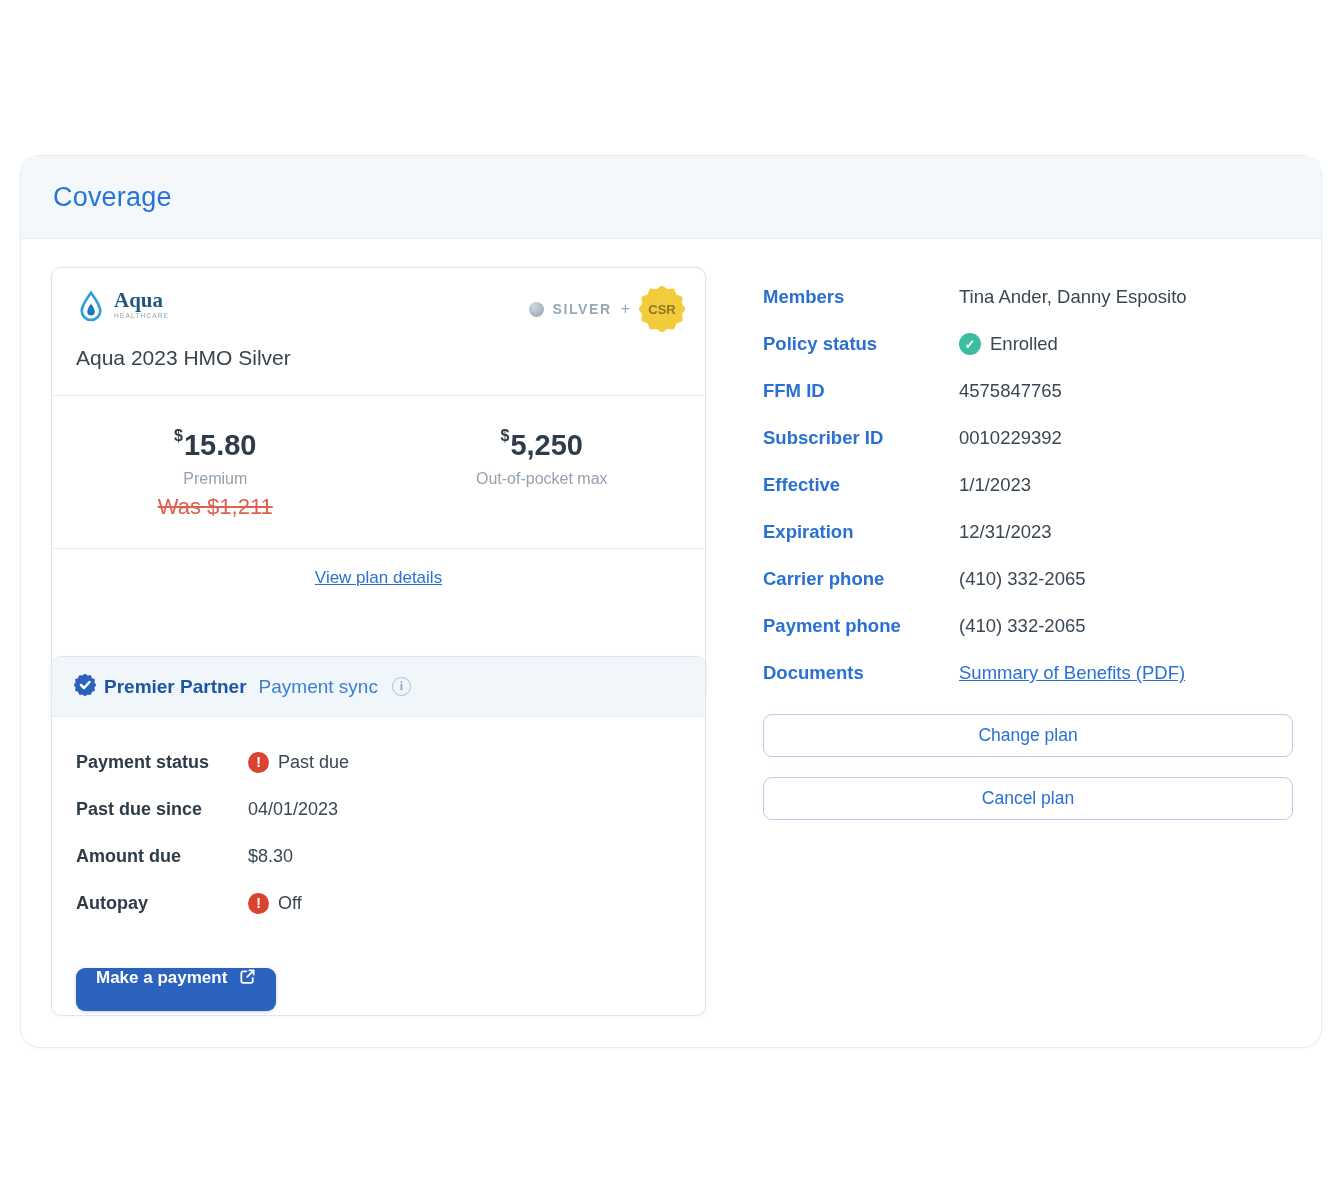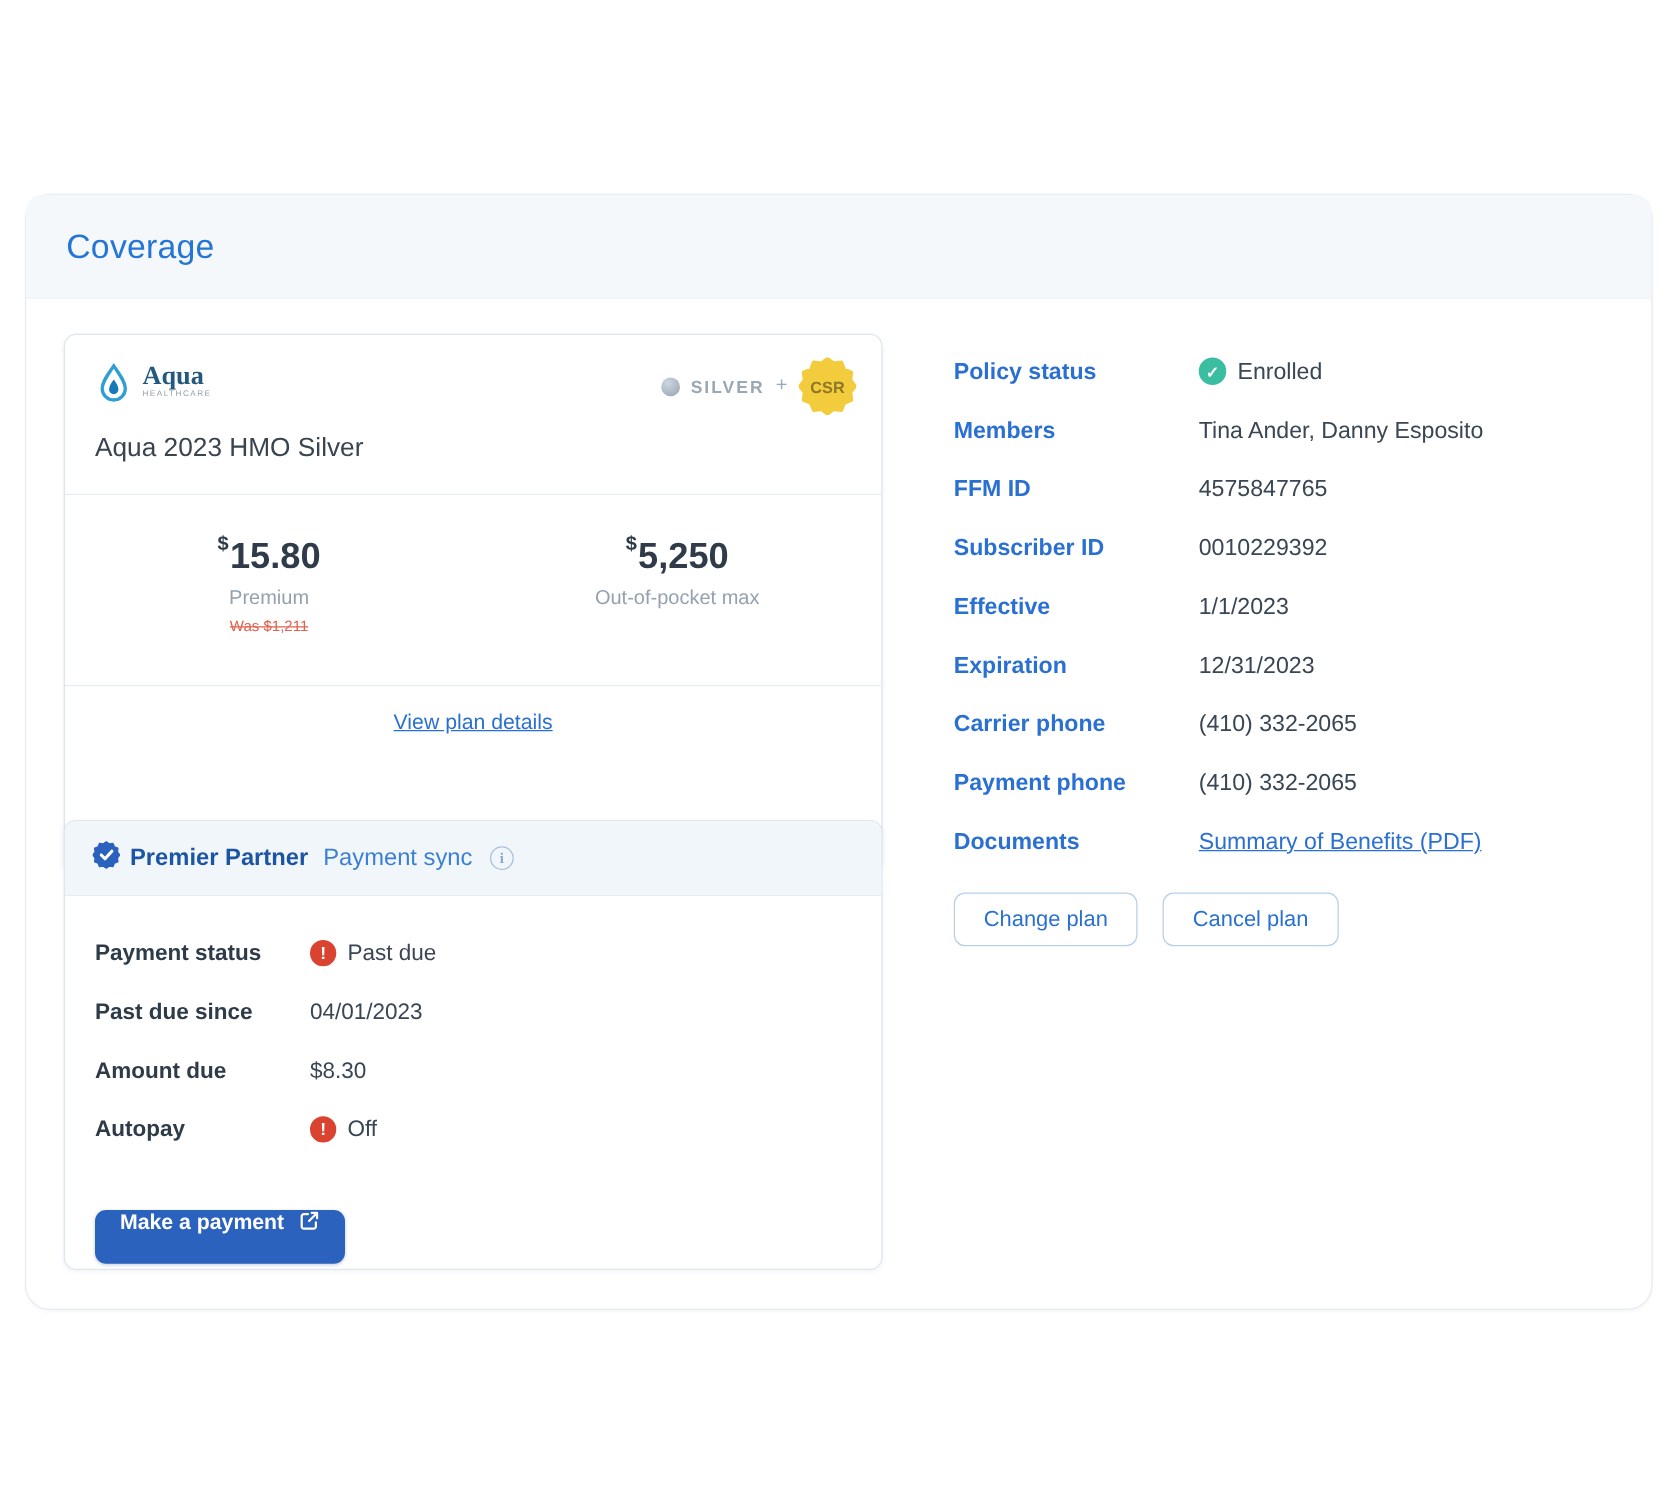--- a/index.html
+++ b/index.html
@@ -30,21 +30,21 @@
   .csr-seal { position:relative; width:46px; height:46px; }
   .csr-text { position:absolute; inset:0; display:flex; align-items:center; justify-content:center;
     font-size:13px; font-weight:700; color:#8d7826; }
   .plan-name { margin-top:16px; font-size:21px; color:#39444f; }
 
   .plan-stats { height:153px; border-top:1px solid #e6ecf2; display:flex; padding-top:31px; }
   .stat { flex:1; text-align:center; }
   .stat-value { font-size:29px; font-weight:700; color:#2f3b48; }
   .stat-cur { font-size:16px; vertical-align:14px; font-weight:700; margin-right:1px; }
   .stat-label { margin-top:8px; font-size:16px; color:#94a1ae; }
-  .stat-was { margin-top:6px; font-size:12px; color:#e0604e; text-decoration:line-through; }
+  .stat-was { margin-top:6px; font-size:22px; color:#e0604e; text-decoration:line-through; }
 
   .plan-foot { height:59px; border-top:1px solid #e6ecf2; display:flex; align-items:center; justify-content:center; }
   a.link { color:#2a70d3; text-decoration:underline; cursor:pointer; }
   .plan-foot a { font-size:17px; }
 
   
   .pay-card { left:30px; top:500px; width:655px; height:360px; }
   .pay-head { height:60px; background:#f1f6fa; border-bottom:1px solid #e6ecf2;
     border-radius:10px 10px 0 0; display:flex; align-items:center; padding:0 22px; gap:8px; }
   .partner-name { font-size:19px; font-weight:700; color:#1d55a5; }
@@ -63,21 +63,21 @@
     font-size:17px; font-weight:700; font-family:"Liberation Sans",sans-serif; cursor:pointer;
     box-shadow:0 1px 3px rgba(20,50,110,.25); }
 
   
   .policy-col { position:absolute; left:742px; top:130px; width:530px; }
   .pol-row { display:flex; align-items:flex-start; min-height:24px; margin-bottom:23px; }
   .pol-label { width:196px; font-size:18.5px; font-weight:700; color:#2a70d3; flex:none; }
   .pol-value { font-size:18.5px; color:#3a4654; display:flex; align-items:center; gap:9px; }
   .check-icon { width:22px; height:22px; border-radius:50%; background:#3abda0; color:#fff;
     font-size:13px; font-weight:700; display:inline-flex; align-items:center; justify-content:center; }
-  .pol-buttons { display:flex; gap:20px; margin-top:28px; }
+  .pol-buttons { display:flex; gap:20px; margin-top:28px;flex-direction:column; }
   .outline-btn { height:43px; padding:0 23px; background:#fff; border:1px solid #b9cfe9;
     border-radius:9px; color:#2a70d3; font-size:17.5px; font-family:"Liberation Sans",sans-serif;
     cursor:pointer; }
 </style>
 </head>
 <body>
 
 <div class="panel">
   <div class="panel-header">
     <div class="panel-title">Coverage</div>
@@ -175,31 +175,31 @@
             <path d="M11 2.5 h4.5 v4.5"></path>
             <path d="M15.3 2.7 L8.7 9.3"></path>
           </svg>
         </span>
       </button>
     </div>
   </div>
 
   <div class="policy-col">
     <div class="pol-row">
+      <span class="pol-label">Members</span>
+      <span class="pol-value">Tina Ander, Danny Esposito</span>
+    </div>
+    <div class="pol-row">
       <span class="pol-label">Policy status</span>
       <span class="pol-value">
         <span class="check-icon">✓</span>
         <span>Enrolled</span>
       </span>
     </div>
     <div class="pol-row">
-      <span class="pol-label">Members</span>
-      <span class="pol-value">Tina Ander, Danny Esposito</span>
-    </div>
-    <div class="pol-row">
       <span class="pol-label">FFM ID</span>
       <span class="pol-value">4575847765</span>
     </div>
     <div class="pol-row">
       <span class="pol-label">Subscriber ID</span>
       <span class="pol-value">0010229392</span>
     </div>
     <div class="pol-row">
       <span class="pol-label">Effective</span>
       <span class="pol-value">1/1/2023</span>

